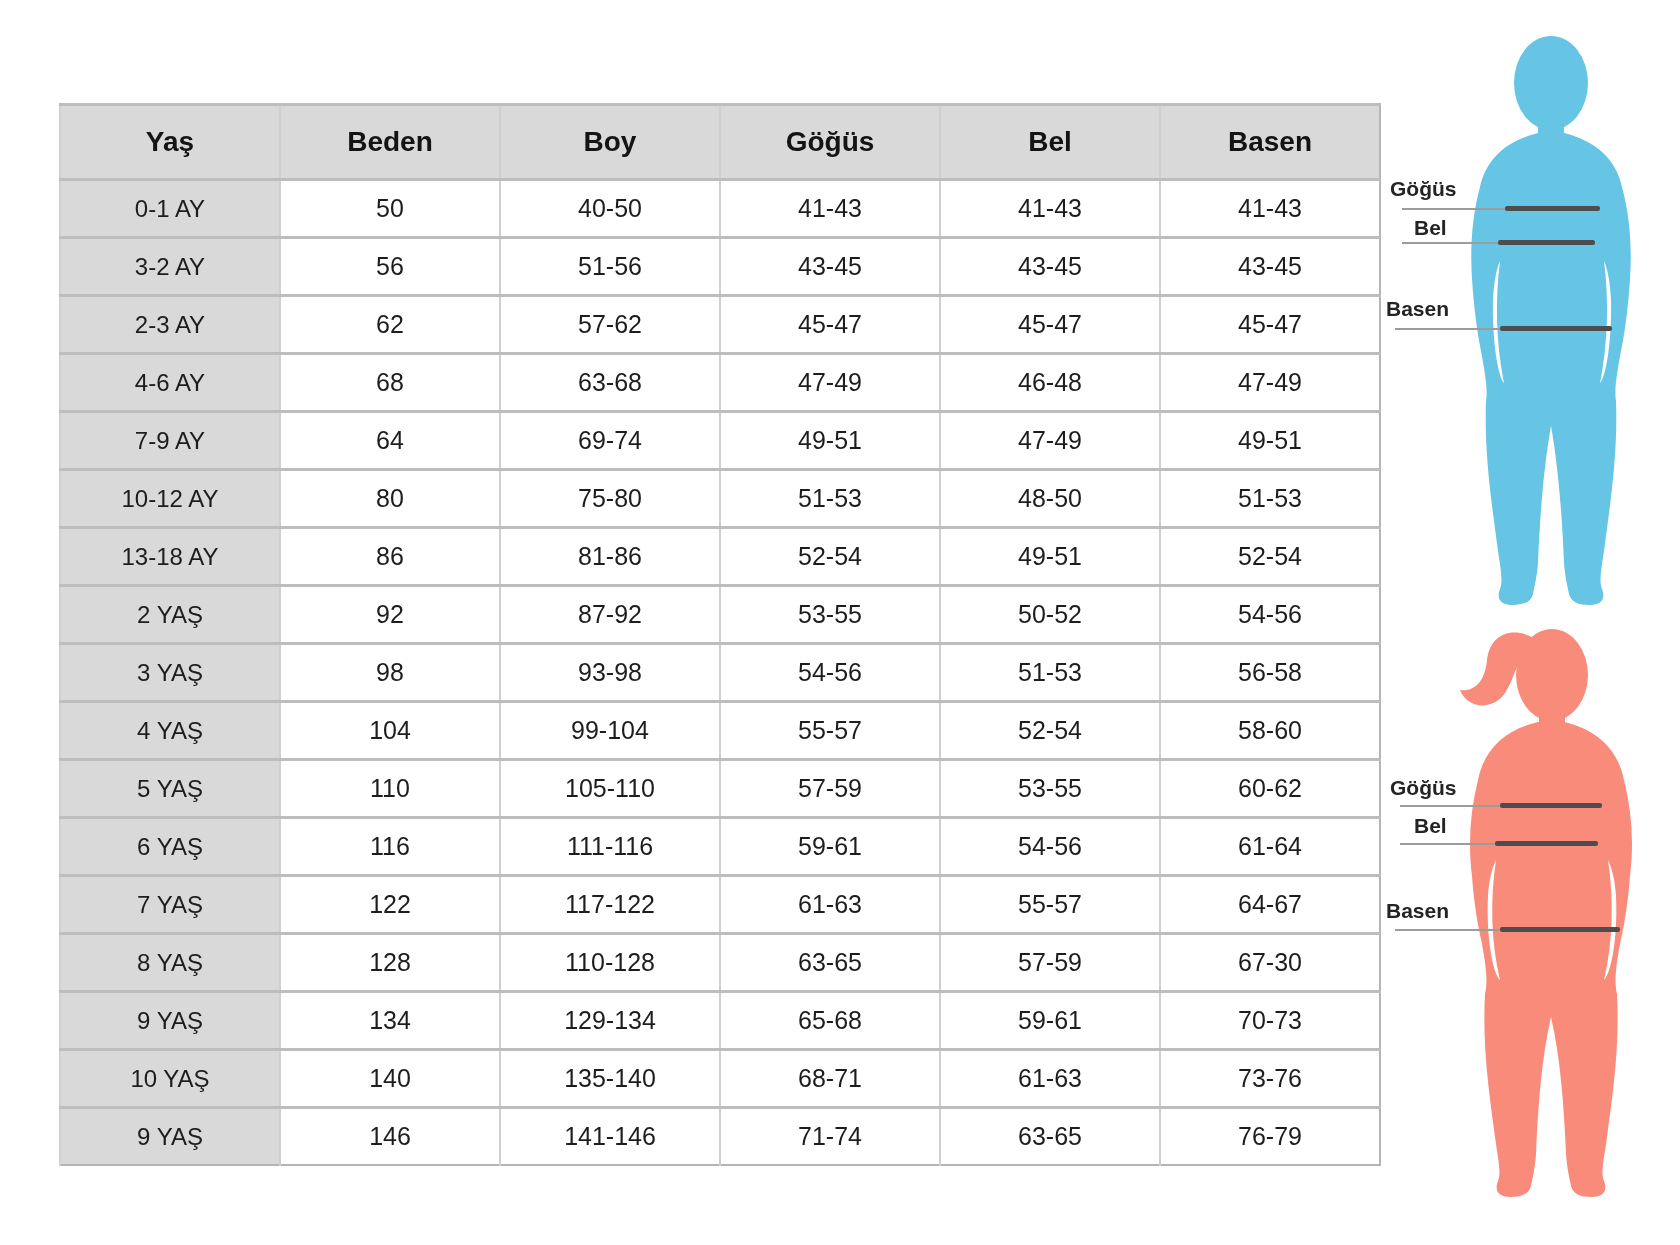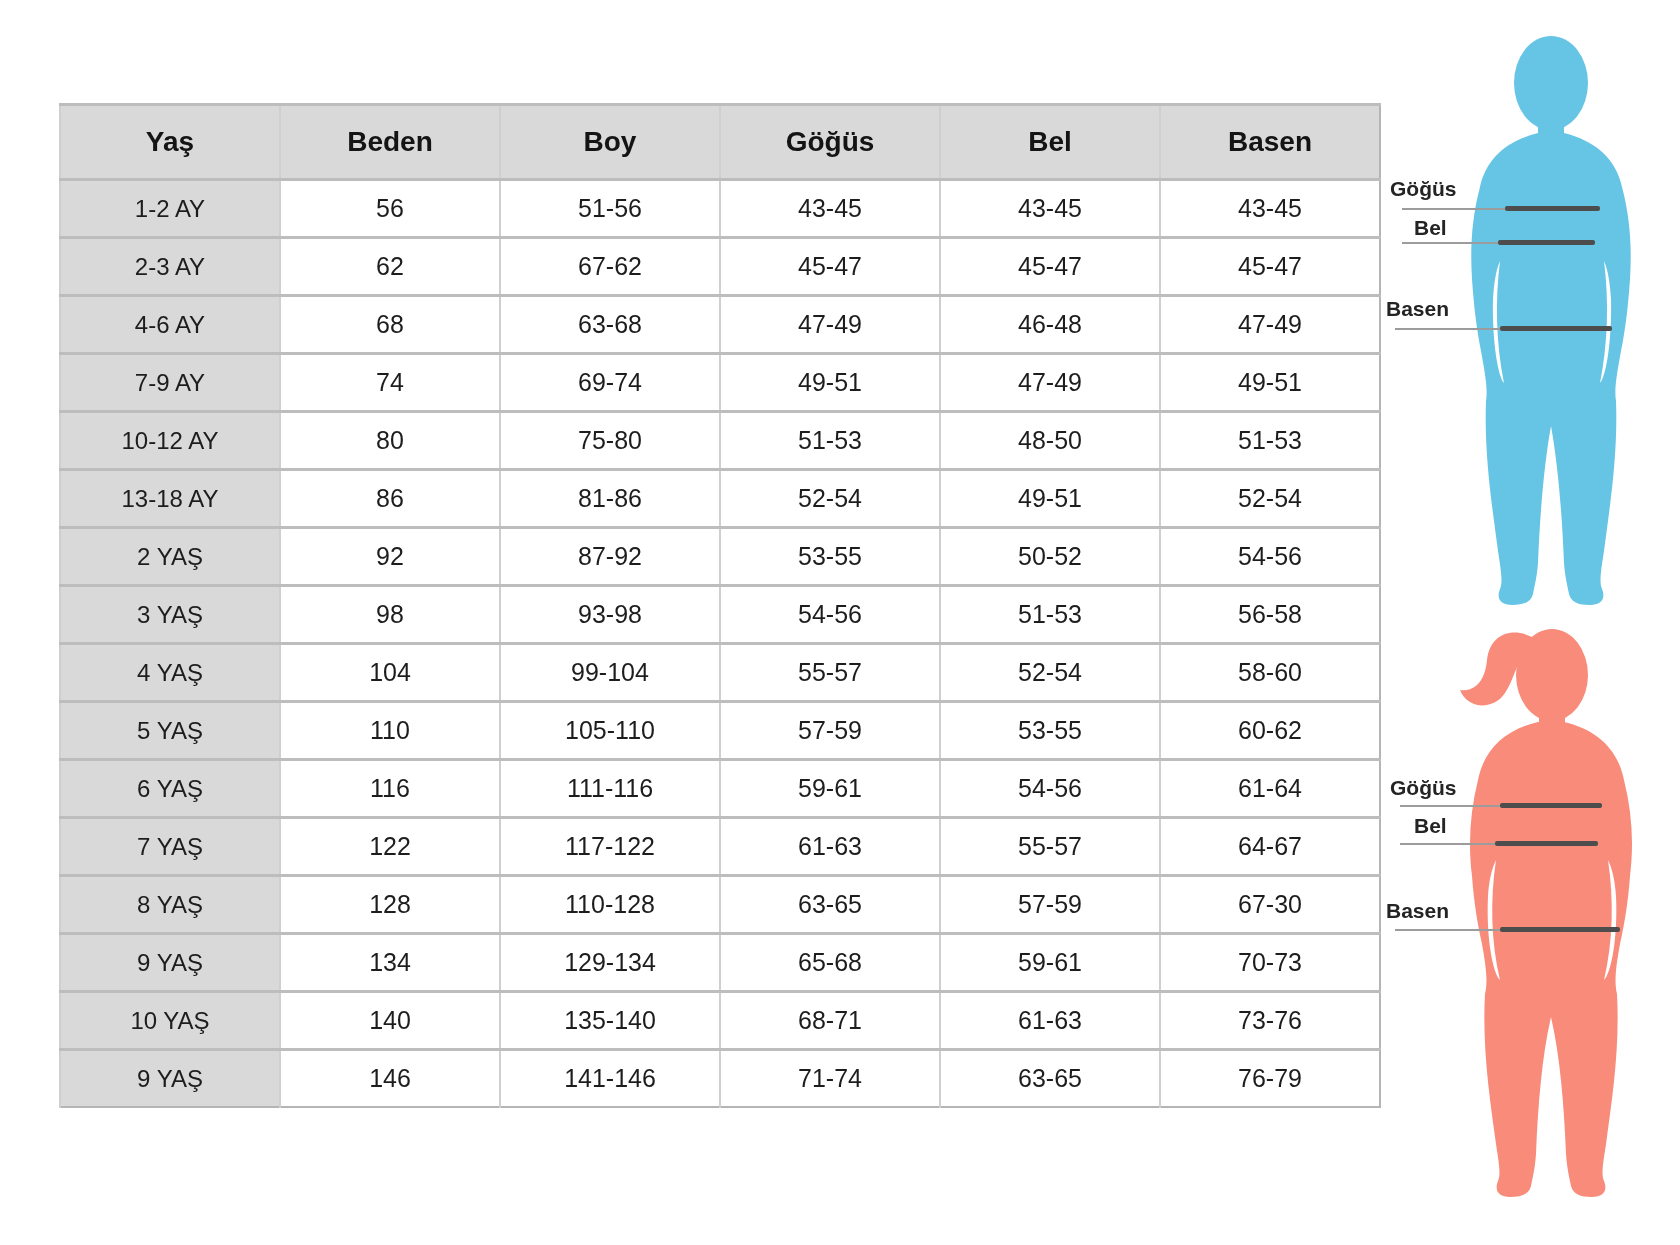--- a/index.html
+++ b/index.html
@@ -54,46 +54,54 @@
         <th>Yaş</th>
         <th>Beden</th>
         <th>Boy</th>
         <th>Göğüs</th>
         <th>Bel</th>
         <th>Basen</th>
       </tr>
   </thead>
   <tbody id="table-body">
       <tr>
-        <td>1-2 AY</td>
+        <td>0-1 AY</td>
+        <td>50</td>
+        <td>40-50</td>
+        <td>41-43</td>
+        <td>41-43</td>
+        <td>41-43</td>
+      </tr>
+      <tr>
+        <td>3-2 AY</td>
         <td>56</td>
         <td>51-56</td>
         <td>43-45</td>
         <td>43-45</td>
         <td>43-45</td>
       </tr>
       <tr>
         <td>2-3 AY</td>
         <td>62</td>
-        <td>67-62</td>
+        <td>57-62</td>
         <td>45-47</td>
         <td>45-47</td>
         <td>45-47</td>
       </tr>
       <tr>
         <td>4-6 AY</td>
         <td>68</td>
         <td>63-68</td>
         <td>47-49</td>
         <td>46-48</td>
         <td>47-49</td>
       </tr>
       <tr>
         <td>7-9 AY</td>
-        <td>74</td>
+        <td>64</td>
         <td>69-74</td>
         <td>49-51</td>
         <td>47-49</td>
         <td>49-51</td>
       </tr>
       <tr>
         <td>10-12 AY</td>
         <td>80</td>
         <td>75-80</td>
         <td>51-53</td>

